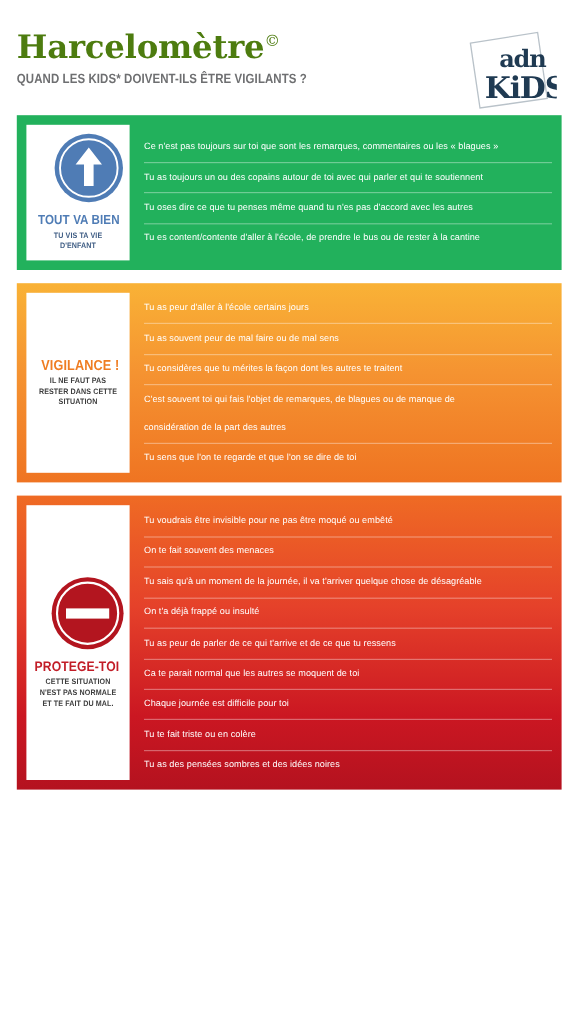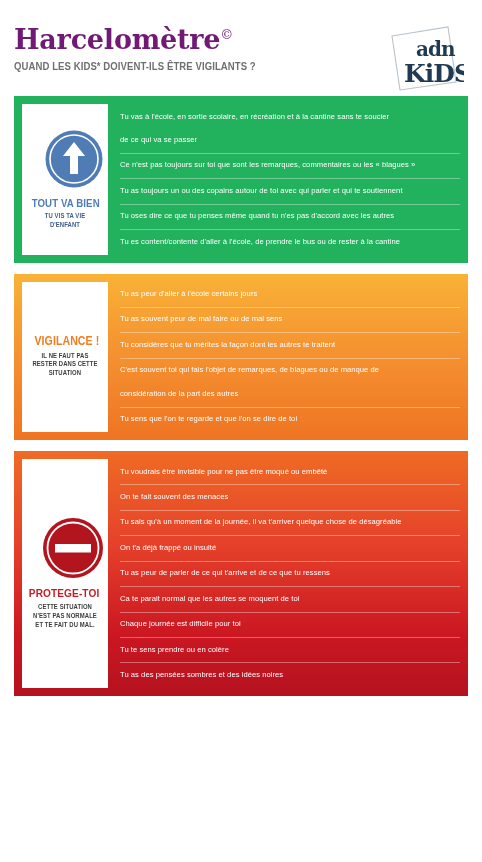--- a/index.html
+++ b/index.html
@@ -25,21 +25,21 @@
     display: flex;
     align-items: flex-start;
     justify-content: space-between;
   }
   .title-block { padding-top: 2px; }
   .main-title {
     font-family: "DejaVu Serif", "Liberation Serif", serif;
     font-weight: bold;
     font-size: 27px;
     letter-spacing: -0.2px;
-    color: #701a75;
+    color: #4d7c0f;
     line-height: 1;
     white-space: nowrap;
   }
   .main-title .cmark {
     font-size: 13px;
     vertical-align: super;
     font-weight: normal;
   }
   .subtitle {
     margin-top: 7px;
@@ -166,24 +166,20 @@
             <circle cx="30" cy="30" r="28.5" fill="#4f7cb5"></circle>
             <circle cx="30" cy="30" r="24" fill="none" stroke="#ffffff" stroke-width="1.6"></circle>
             <path d="M30 13 L41 27 L34 27 L34 45 L26 45 L26 27 L19 27 Z" fill="#ffffff"></path>
           </svg>
         </div>
         <div class="badge-title">TOUT VA BIEN</div>
         <div class="badge-sub">TU VIS TA VIE D'ENFANT</div>
       </div>
       <div class="rows">
         <div class="row">
-          <span class="row-line">Tu vas à l'école, en sortie scolaire, en récréation et à la cantine sans te soucier</span>
-          <span class="row-line">de ce qui va se passer</span>
-        </div>
-        <div class="row">
             <span class="row-line">Ce n'est pas toujours sur toi que sont les remarques, commentaires ou les « blagues »</span>
           </div>
         <div class="row">
             <span class="row-line">Tu as toujours un ou des copains autour de toi avec qui parler et qui te  soutiennent</span>
           </div>
         <div class="row">
             <span class="row-line">Tu oses dire ce que tu penses même quand tu n'es pas d'accord avec les autres</span>
           </div>
         <div class="row">
             <span class="row-line">Tu es content/contente d'aller à l'école, de prendre le bus ou de rester à la cantine</span>
@@ -244,21 +240,21 @@
         <div class="row">
             <span class="row-line">Tu as peur de parler de ce qui t'arrive et de ce que tu ressens</span>
           </div>
         <div class="row">
             <span class="row-line">Ca te parait normal que les autres se moquent de toi</span>
           </div>
         <div class="row">
             <span class="row-line">Chaque journée est difficile pour toi</span>
           </div>
         <div class="row">
-            <span class="row-line">Tu te sens prendre ou en colère</span>
+            <span class="row-line">Tu te fait triste ou en colère</span>
           </div>
         <div class="row">
             <span class="row-line">Tu as des pensées sombres et des idées noires</span>
           </div>
       </div>
     </div>
 
   </div>
 </div>
 

